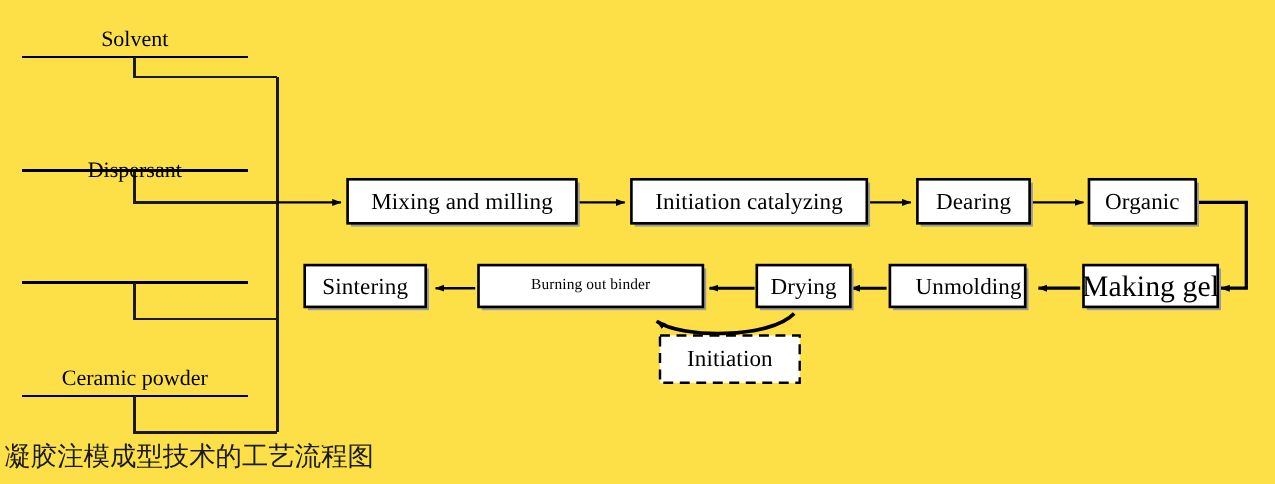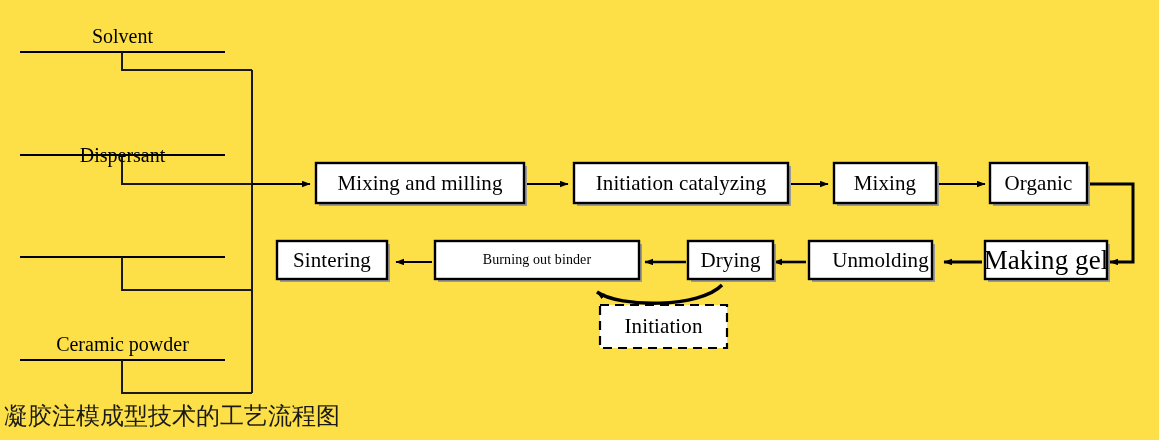--- a/index.html
+++ b/index.html
@@ -136,21 +136,21 @@
 
   <div class="mat-label" style="left:20px; top:129px; width:205px;margin-top:16px;">Dispersant</div>
 
 
   <div class="mat-label" style="left:20px; top:334px; width:205px;">Ceramic powder</div>
 
   <div class="node-label" style="left:316px; top:163px; width:208px; height:40px; font-size:21px;">Mixing and milling</div>
 
   <div class="node-label" style="left:574px; top:163px; width:214px; height:40px; font-size:21px;border-radius:14px;">Initiation catalyzing</div>
 
-  <div class="node-label" style="left:834px; top:163px; width:102px; height:40px; font-size:21px;">Mixing</div>
+  <div class="node-label" style="left:834px; top:163px; width:102px; height:40px; font-size:21px;">Dearing</div>
 
   <div class="node-label" style="left:990px; top:163px; width:97px; height:40px; font-size:21px;">Organic</div>
 
   <div class="node-label" style="left:985px; top:241px; width:122px; height:38px; font-size:27px;">Making gel</div>
 
   <div class="node-label" style="left:809px; top:241px; width:123px; height:38px; font-size:21px;padding-left:20px;">Unmolding</div>
 
   <div class="node-label" style="left:688px; top:241px; width:85px; height:38px; font-size:21px;">Drying</div>
 
   <div class="node-label" style="left:435px; top:241px; width:204px; height:38px; font-size:14px;">Burning out binder</div>

